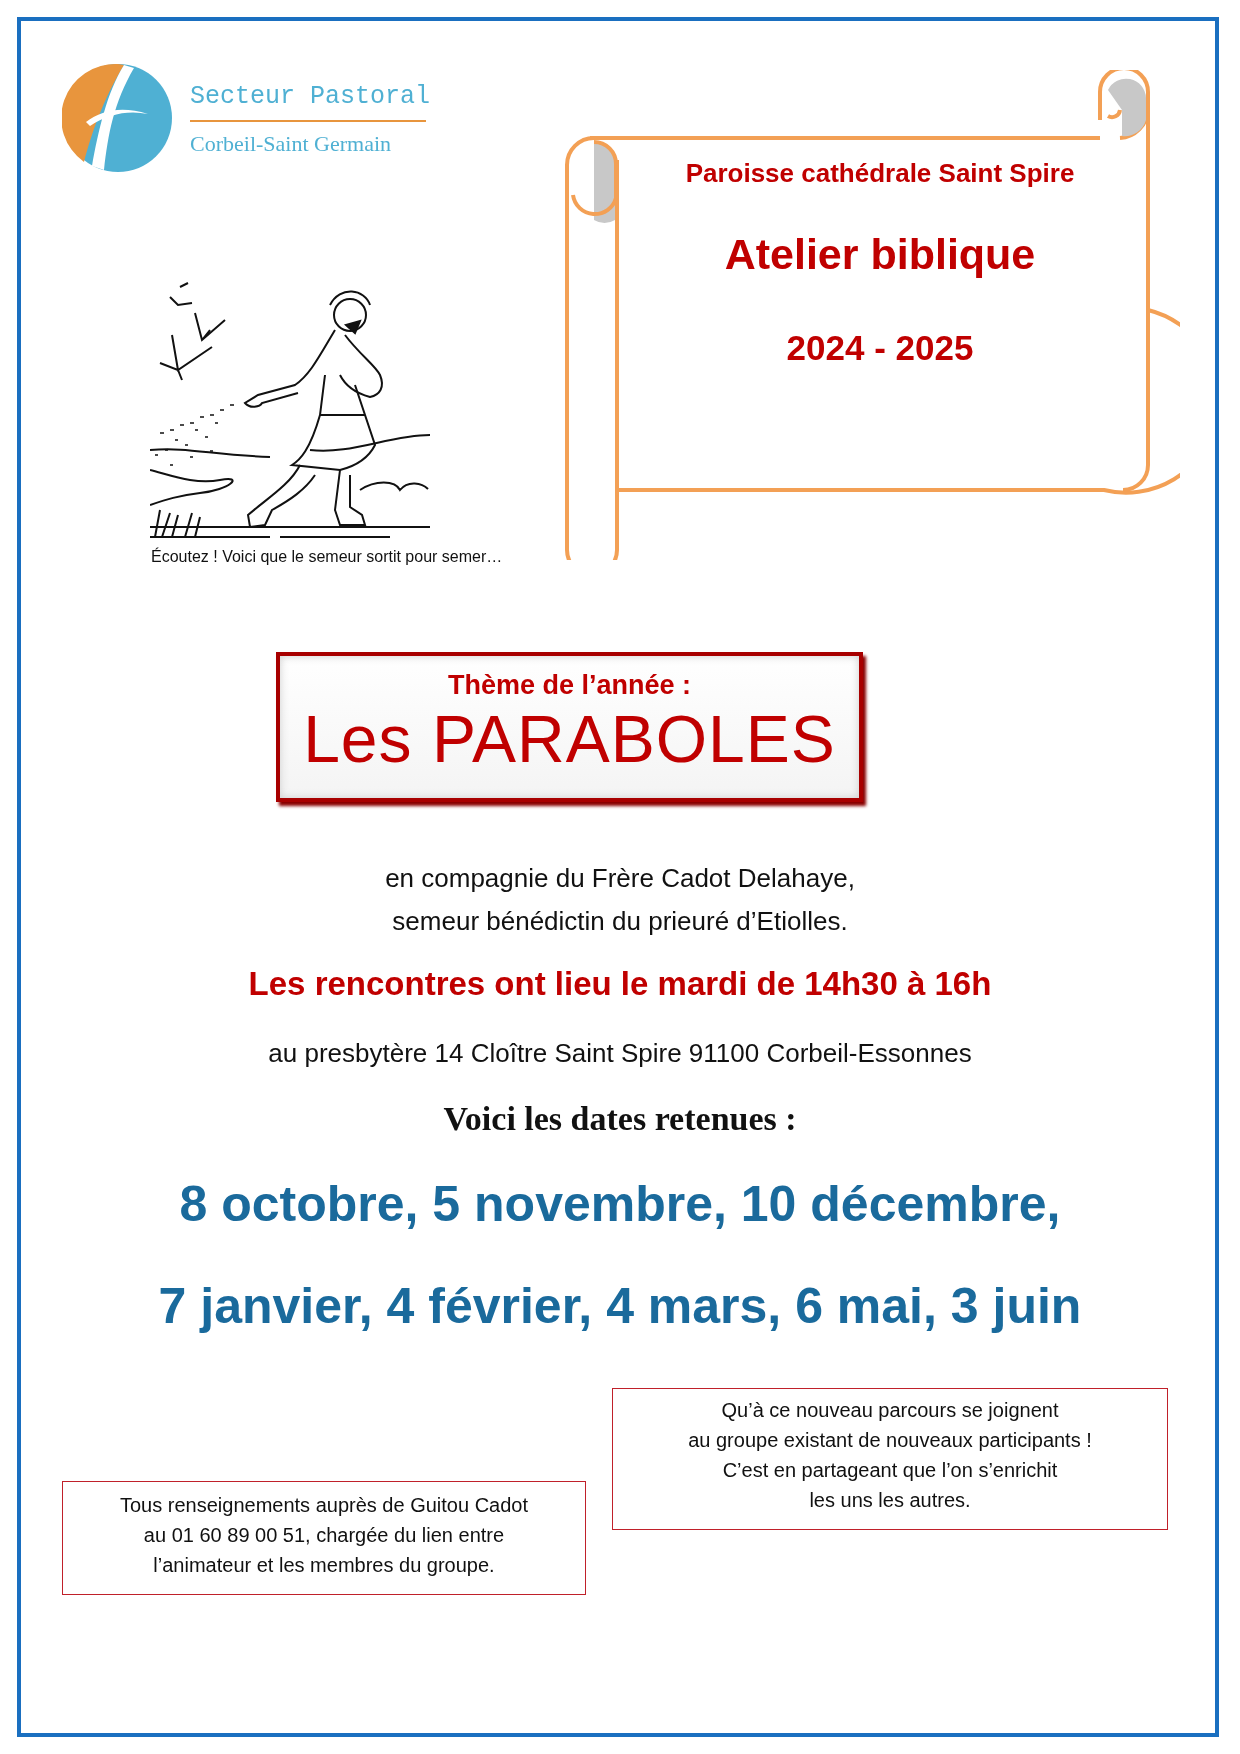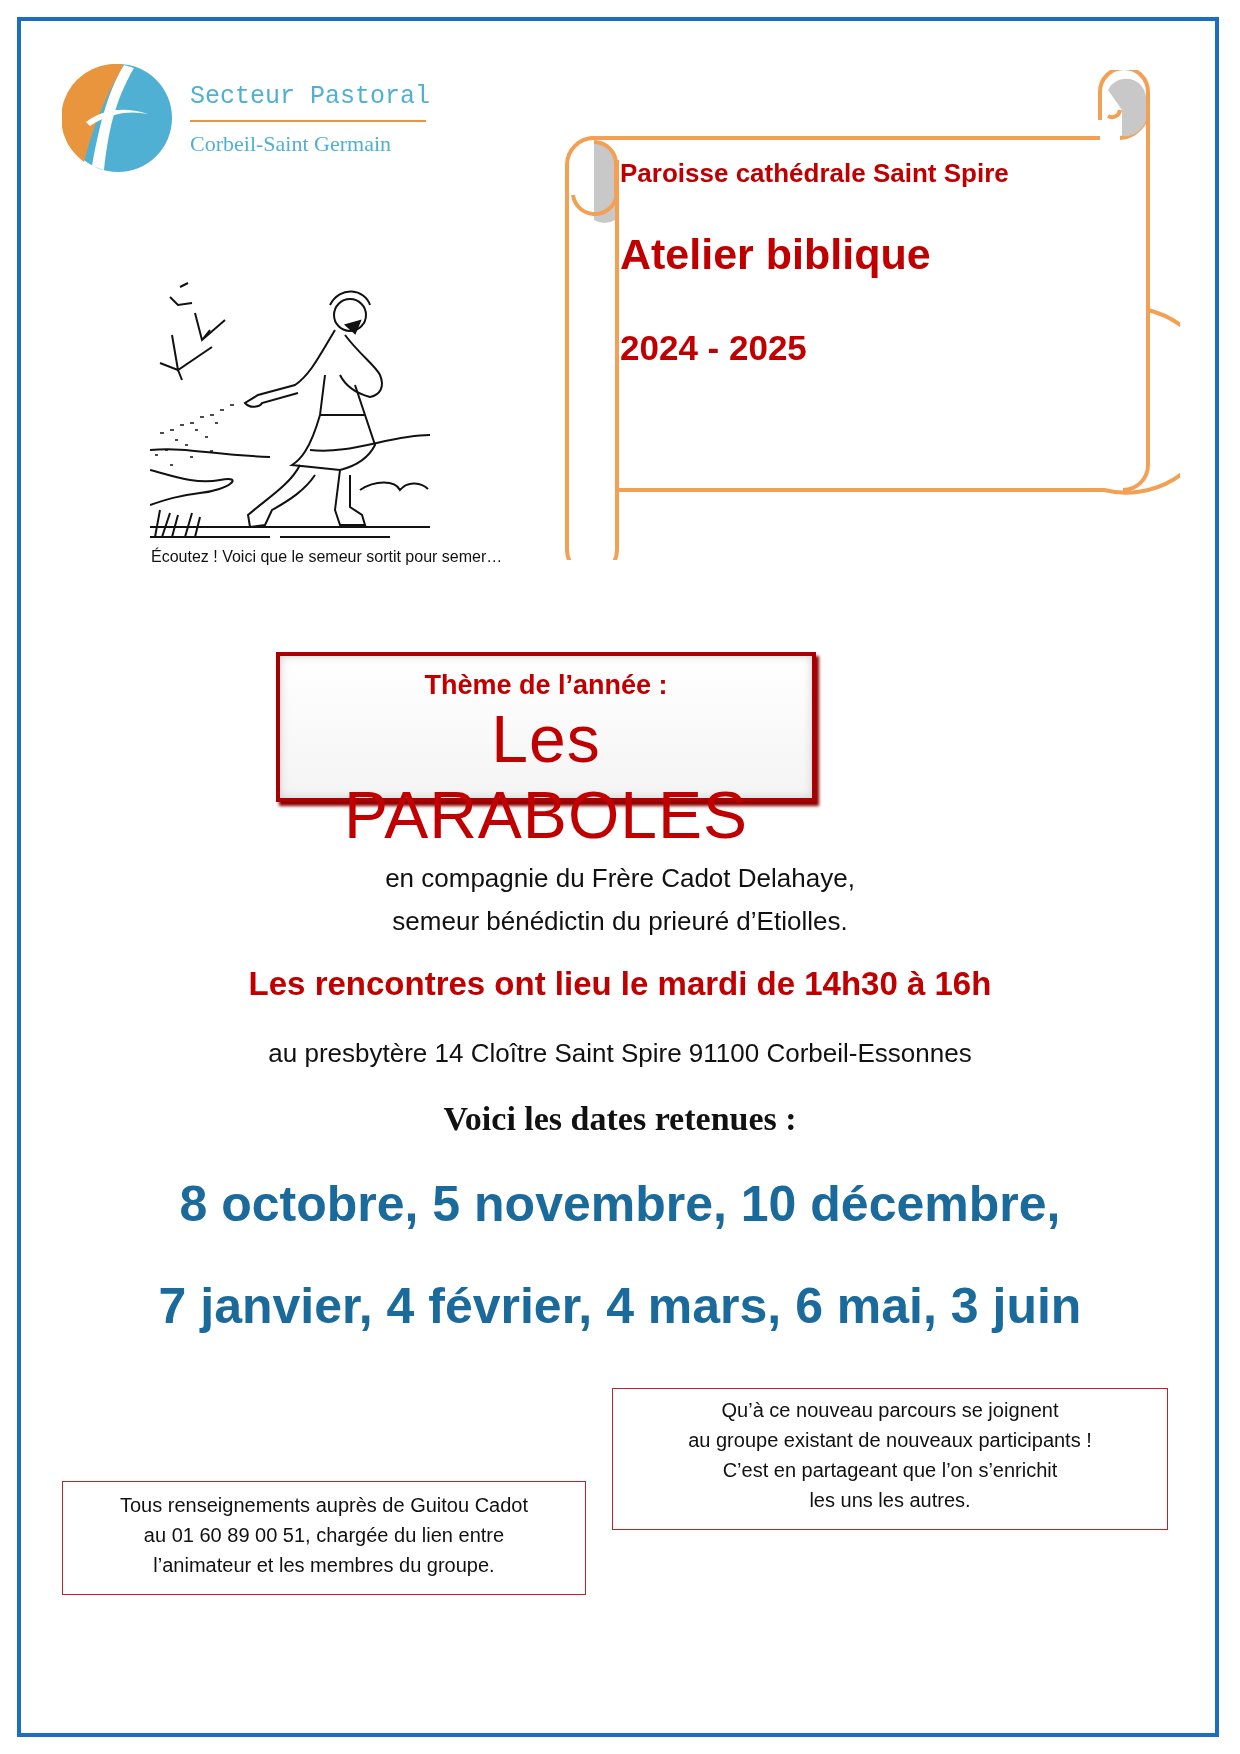--- a/index.html
+++ b/index.html
@@ -4,24 +4,24 @@
 <style>
   html,body{margin:0;padding:0;background:#fff;}
   body{width:1240px;height:1754px;position:relative;overflow:hidden;font-family:"Liberation Sans","DejaVu Sans",sans-serif;}
   .page-border{position:absolute;left:17px;top:17px;width:1202px;height:1720px;border:4px solid #1a6fc0;box-sizing:border-box;}
   .abs{position:absolute;}
   .logo{left:62px;top:62px;width:380px;height:110px;}
   .logo-title{position:absolute;left:128px;top:12px;font-family:Liberation Mono, monospace;font-size:25px;color:#4fb0d3;white-space:nowrap;margin-top:8px;}
   .logo-rule{position:absolute;left:128px;top:58px;width:236px;height:2px;background:#e8953d;}
   .logo-sub{position:absolute;left:128px;top:69px;font-family:"Liberation Serif","DejaVu Serif",serif;font-size:22px;color:#4fb0d3;white-space:nowrap;}
   .scroll{left:560px;top:70px;width:620px;height:490px;}
-  .scroll-text{position:absolute;left:60px;width:520px;text-align:left;color:#c00000;font-weight:bold;}
+  .scroll-text{position:absolute;left:60px;width:520px;text-align:center;color:#c00000;font-weight:bold;}
   .sower{left:150px;top:275px;width:285px;height:265px;}
   .caption{left:151px;top:548px;font-size:16px;color:#111;white-space:nowrap;}
-  .theme-box{left:276px;top:652px;width:540px;height:150px;box-sizing:border-box;border:4px solid #a80000;box-shadow:3px 4px 3px #8a0000, inset 0 0 8px #ccc;background:linear-gradient(#fff,#f4f4f4);text-align:center;}
+  .theme-box{left:276px;top:652px;width:587px;height:150px;box-sizing:border-box;border:4px solid #a80000;box-shadow:3px 4px 3px #8a0000, inset 0 0 8px #ccc;background:linear-gradient(#fff,#f4f4f4);text-align:center;}
   .theme-label{position:absolute;left:0;right:0;top:14px;font-size:27px;font-weight:bold;color:#c00000;}
   .theme-title{position:absolute;left:0;right:0;top:45px;font-size:66px;font-weight:normal;color:#c00000;letter-spacing:1px;}
   .center{left:0;width:1240px;text-align:center;}
   .body-text{font-size:26px;color:#111;line-height:43px;}
   .red-line{font-size:33px;font-weight:bold;color:#c00000;}
   .addr{font-size:26px;color:#111;}
   .dates-title{font-size:34px;font-weight:bold;color:#111;font-family:Liberation Serif, serif;}
   .dates{font-size:50px;font-weight:bold;color:#1a6a9c;}
   .info-box{box-sizing:border-box;border:1.5px solid #c0202a;text-align:center;font-size:20px;color:#111;line-height:30px;}
   .box-right{left:612px;top:1388px;width:556px;height:142px;padding-top:6px;}

